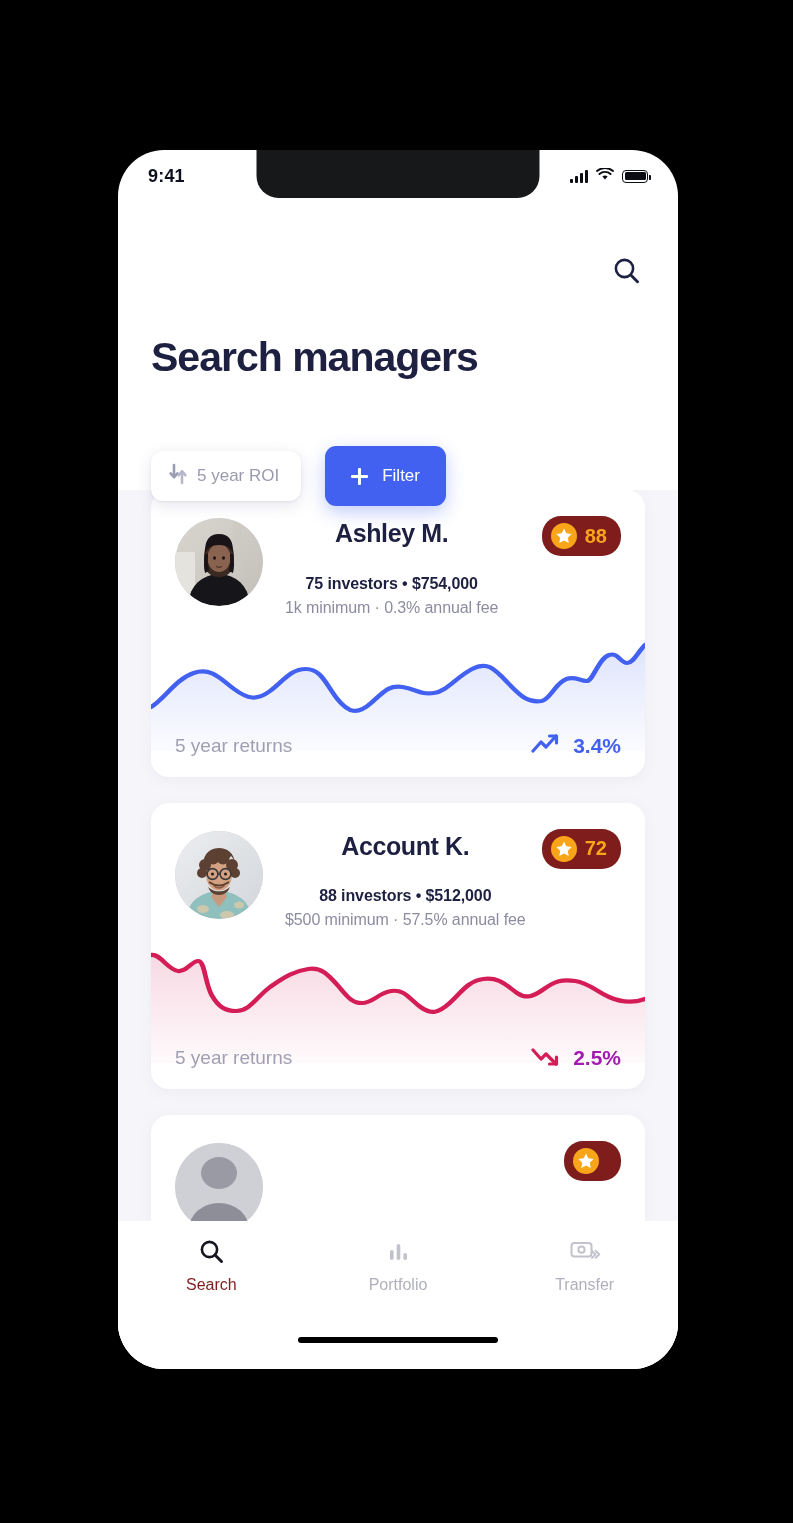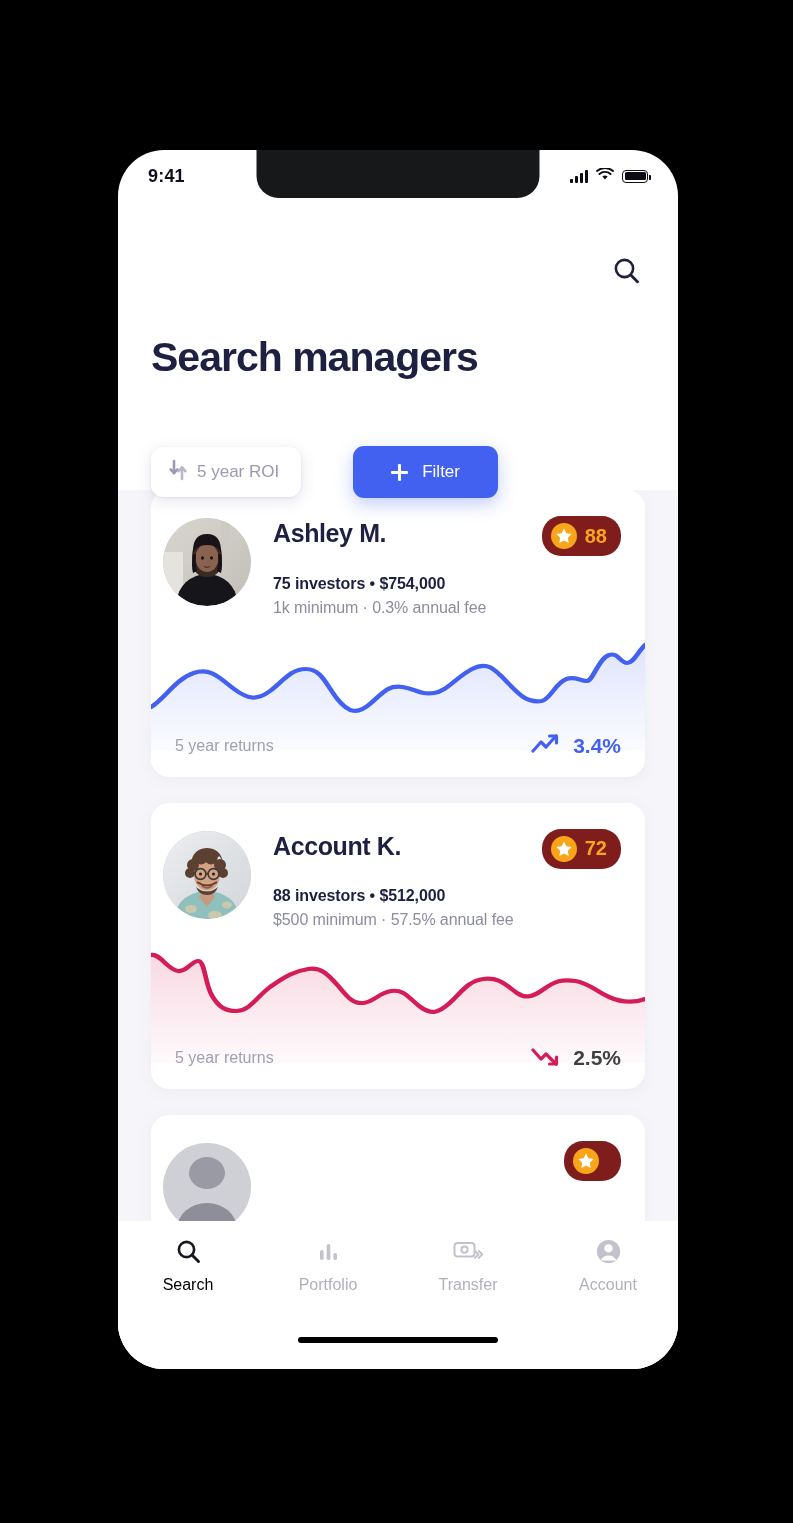--- a/index.html
+++ b/index.html
@@ -82,24 +82,23 @@
   }
   #sort-chip {
     display:flex; align-items:center; gap:8px;
     height:50px; padding:0 22px 0 16px;
     background:#ffffff; border-radius:12px;
     box-shadow:0 4px 16px rgba(80,80,140,.14), 0 1px 3px rgba(80,80,140,.10);
   }
   #sort-chip .label { font-size:17px; color:#9a9ab0; }
   #filter-btn {
     display:flex; align-items:center; justify-content:center; gap:14px;
-    height:52px; padding:0 38px;
+    height:60px; padding:0 26px;
     background:#4361f0; border-radius:11px;
     box-shadow:0 6px 18px rgba(67,97,240,.32);
-    margin-left:28px;
   }
   #filter-btn .plus {
     position:relative; width:17px; height:17px;
   }
   #filter-btn .plus::before, #filter-btn .plus::after{
     content:""; position:absolute; background:#fff; border-radius:1px;
   }
   #filter-btn .plus::before{ left:7px; top:0; width:3px; height:17px; }
   #filter-btn .plus::after { top:7px; left:0; height:3px; width:17px; }
   #filter-btn .label { font-size:17px; color:#fff; }
@@ -112,21 +111,21 @@
     z-index:10;
   }
 
   .card {
     background:#fff; border-radius:18px;
     margin-bottom:26px;
     box-shadow:0 3px 14px rgba(90,90,130,.07);
     overflow:hidden;
     position:relative;
   }
-  .card-top { display:flex; padding:28px 24px 0 12px; position:relative; }
+  .card-top { display:flex; padding:28px 24px 0 24px; position:relative;text-align:center; }
   .avatar {
     width:88px; height:88px; border-radius:50%;
     flex:0 0 88px; overflow:hidden;
     background:#cfcfd6;
   }
   .avatar svg { display:block; width:100%; height:100%; }
   .who { margin-left:22px; padding-top:2px; }
   .who .name {
     font-size:25px; font-weight:bold; color:#1d2040;
     letter-spacing:-.4px; line-height:1.1;
@@ -149,39 +148,39 @@
   .rating .val { font-size:20px; font-weight:bold; color:#f9a51a; }
 
   .chart-wrap { position:relative; height:122px; margin-top:12px; }
   .chart-wrap svg { display:block; width:100%; height:100%; }
 
   .chart-footer {
     display:flex; align-items:center; justify-content:space-between;
     padding:0 24px 18px 24px;
     margin-top:-18px; position:relative; z-index:3;
   }
-  .chart-footer .cap { font-size:16px; color:#a0a0b2; }
+  .chart-footer .cap { font-size:19px; color:#a0a0b2; }
   .chart-footer .delta { display:flex; align-items:center; gap:12px; }
   .chart-footer .delta .pct { font-size:21px; font-weight:bold; }
   .delta.up .pct { color:#4361f0; }
-  .delta.down .pct { color:#404040; }
+  .delta.down .pct { color:#a21caf; }
 
   
   #tabbar {
     position:absolute; left:0; right:0; bottom:0; height:148px;
     background:#fff; z-index:60;
     display:flex; align-items:flex-start; padding-top:16px;
   }
   .tab {
     flex:1; display:flex; flex-direction:column;
     align-items:center; gap:11px;
   }
   .tab .ic { height:28px; display:flex; align-items:center; justify-content:center; }
   .tab .tlabel { font-size:16px; }
-  .tab.active .tlabel { color:#000000; }
+  .tab.active .tlabel { color:#7f1d1d; }
   .tab .tlabel { color:#b0b0bd; }
 
   #home-indicator {
     position:absolute; bottom:26px; left:50%;
     transform:translateX(-50%);
     width:200px; height:6px; background:#000; border-radius:4px;
     z-index:70;
   }
 </style>
 </head>
@@ -471,26 +470,16 @@
         <svg width="32" height="27" viewBox="0 0 32 27">
           <rect x="2.5" y="5" width="20" height="13.5" rx="3" stroke="#c2c2cd" stroke-width="2" fill="none"></rect>
           <circle cx="12.5" cy="11.7" r="3.1" stroke="#c2c2cd" stroke-width="2" fill="none"></circle>
           <path d="M23 13 L26.5 16.4 L23 19.8" stroke="#c2c2cd" stroke-width="2" fill="none" stroke-linecap="round" stroke-linejoin="round"></path>
           <path d="M26.8 13 L30.3 16.4 L26.8 19.8" stroke="#c2c2cd" stroke-width="2" fill="none" stroke-linecap="round" stroke-linejoin="round"></path>
         </svg>
       </span>
       <span class="tlabel">Transfer</span>
     </div>
 
-    <div class="tab">
-      <span class="ic">
-        <svg width="27" height="27" viewBox="0 0 27 27">
-          <circle cx="13.5" cy="13.5" r="11.6" fill="#c2c2cd"></circle>
-          <circle cx="13.5" cy="10.3" r="4.1" fill="#fff"></circle>
-          <path d="M5.8 22.6 a8.4 8.4 0 0 1 15.4 0 Z" fill="#fff"></path>
-        </svg>
-      </span>
-      <span class="tlabel">Account</span>
-    </div>
   </div>
 
   <div id="home-indicator"></div>
 </div>
 
 </body></html>

